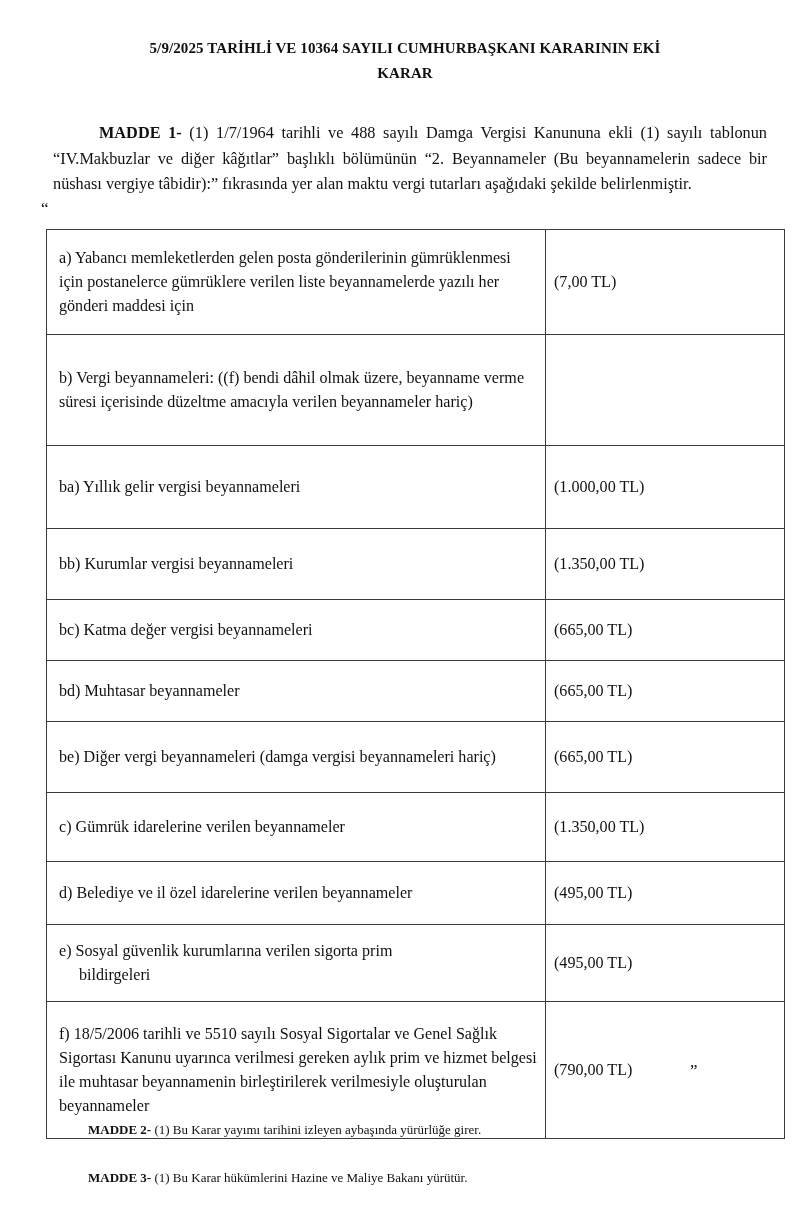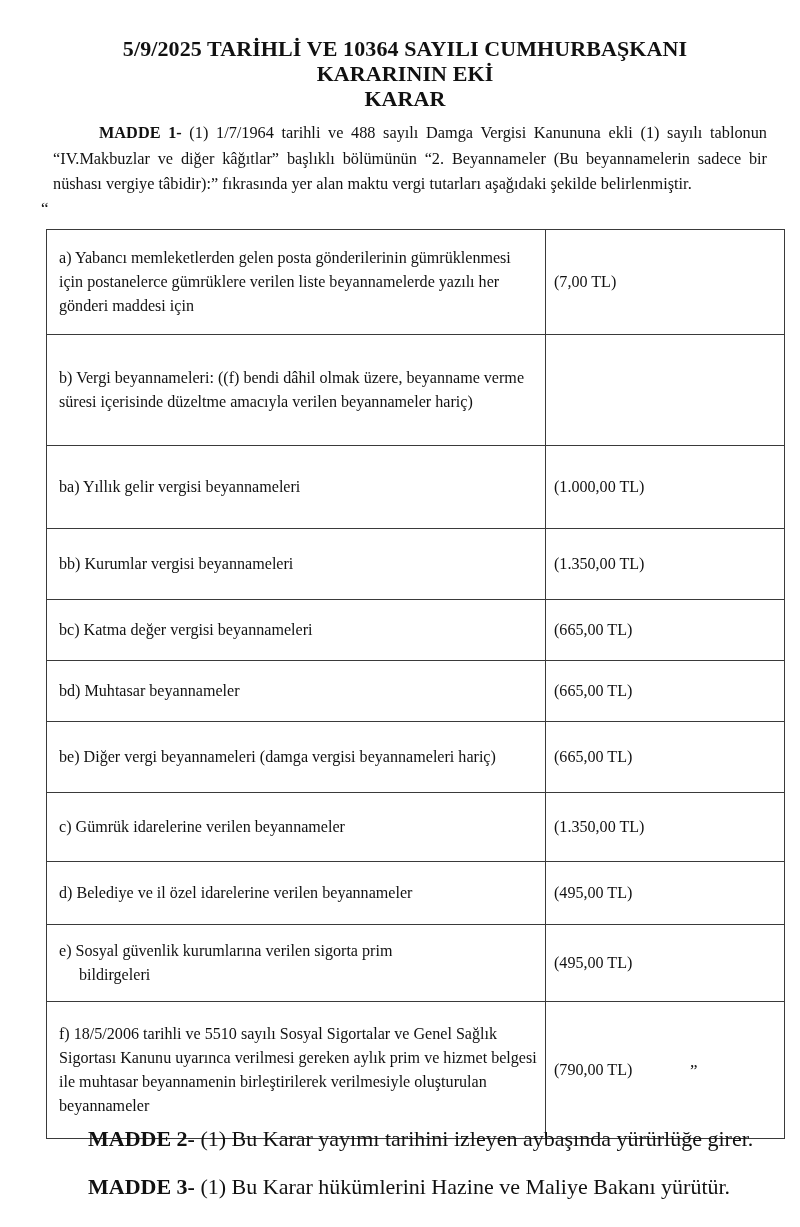--- a/index.html
+++ b/index.html
@@ -26,21 +26,21 @@
   }
 
   
   .doc-title {
     position: absolute;
     left: 60px;
     top: 36px;
     width: 690px;
     text-align: center;
     font-weight: bold;
-    font-size: 22px;
+    font-size: 15px;
     line-height: 25px;
     letter-spacing: 0.1px;
   }
   .doc-title .line1 { display: block; }
   .doc-title .line2 { display: block; }
 
   
   .intro {
     position: absolute;
     left: 53px;
@@ -114,21 +114,21 @@
   .r-c  td { height: 56px; }
   .r-d  td { height: 50px; }
   .r-e  td { height: 64px; }
   .r-f  td { height: 124px; }
 
   
   .closing {
     position: absolute;
     left: 42px;
     width: 714px;
-    font-size: 22px;
+    font-size: 13px;
     line-height: 25px;
     text-indent: 46px;
   }
   .closing .madde-lbl { font-weight: bold; }
   #madde2 { top: 1104px; }
   #madde3 { top: 1152px; }
 </style>
 </head>
 <body>
 

